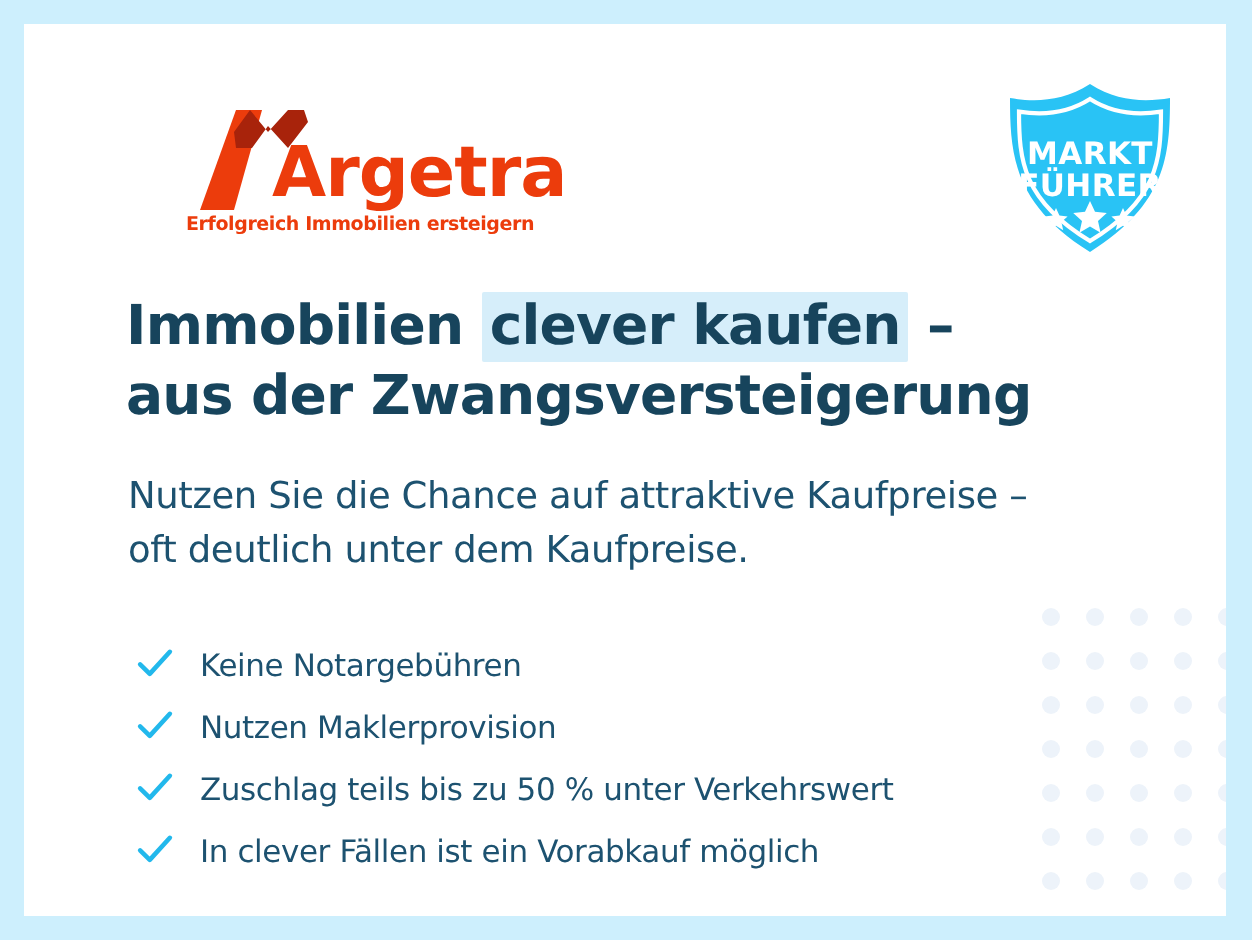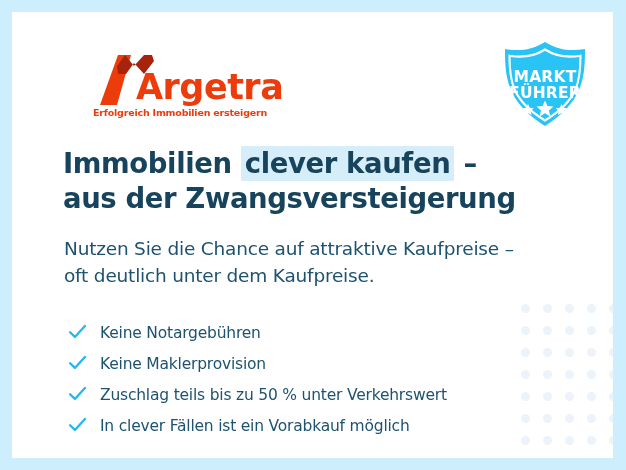--- a/index.html
+++ b/index.html
@@ -259,21 +259,21 @@
         <div class="benefit">
           <svg class="check" viewBox="0 0 24 24">
             <path d="M3.5 12.8 L9 18.2 L20.5 5.6" fill="none" stroke="#22b8ec" stroke-width="2.6" stroke-linecap="round" stroke-linejoin="round"></path>
           </svg>
           <span class="benefit-label">Keine Notargebühren</span>
         </div>
         <div class="benefit">
           <svg class="check" viewBox="0 0 24 24">
             <path d="M3.5 12.8 L9 18.2 L20.5 5.6" fill="none" stroke="#22b8ec" stroke-width="2.6" stroke-linecap="round" stroke-linejoin="round"></path>
           </svg>
-          <span class="benefit-label">Keine Maklerprovision</span>
+          <span class="benefit-label">Nutzen Maklerprovision</span>
         </div>
         <div class="benefit">
           <svg class="check" viewBox="0 0 24 24">
             <path d="M3.5 12.8 L9 18.2 L20.5 5.6" fill="none" stroke="#22b8ec" stroke-width="2.6" stroke-linecap="round" stroke-linejoin="round"></path>
           </svg>
           <span class="benefit-label">Zuschlag teils bis zu 50 % unter Verkehrswert</span>
         </div>
         <div class="benefit">
           <svg class="check" viewBox="0 0 24 24">
             <path d="M3.5 12.8 L9 18.2 L20.5 5.6" fill="none" stroke="#22b8ec" stroke-width="2.6" stroke-linecap="round" stroke-linejoin="round"></path>

